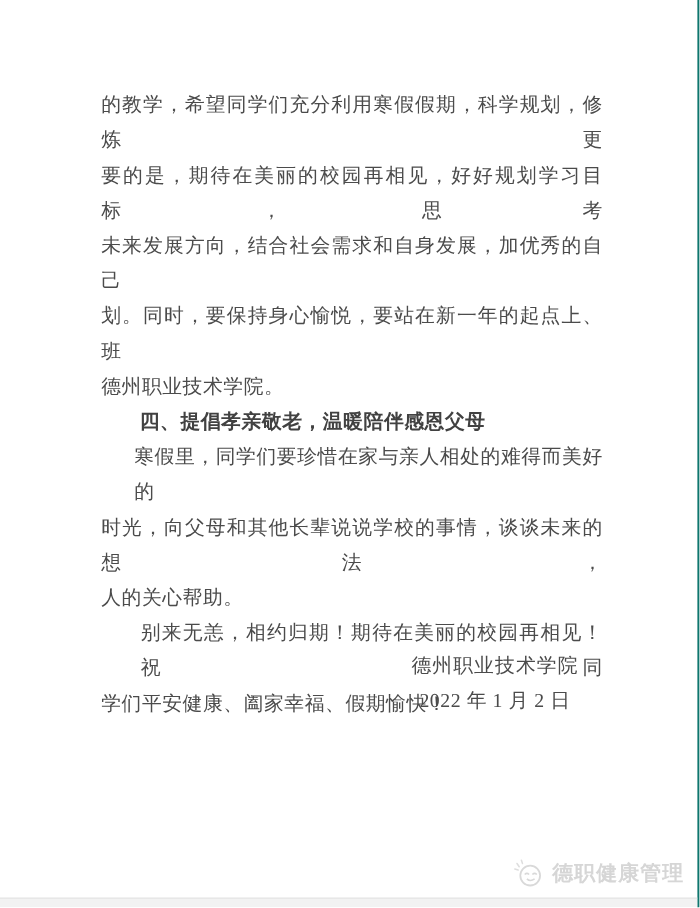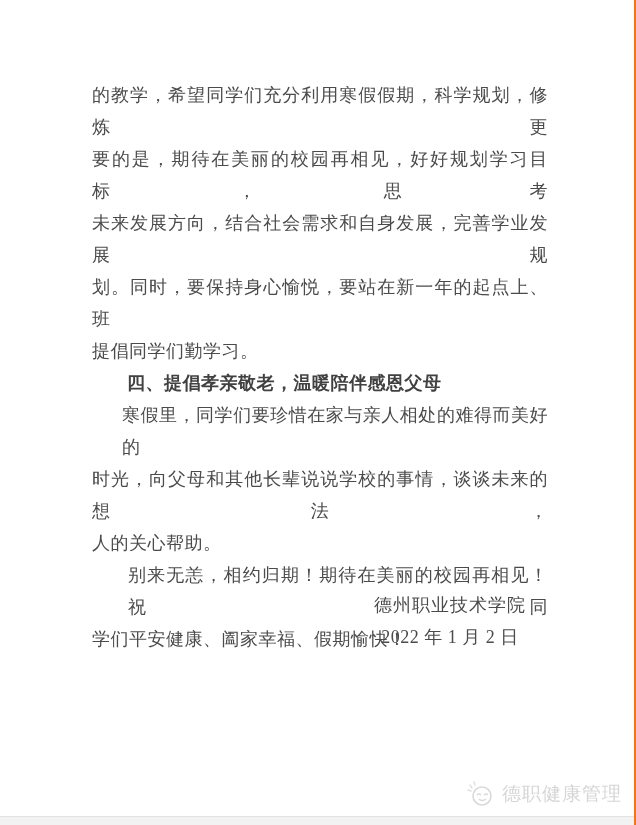--- a/index.html
+++ b/index.html
@@ -5,21 +5,21 @@
   html, body {
     margin: 0;
     padding: 0;
     background: #ffffff;
   }
   .page {
     position: relative;
     width: 636px;
     height: 825px;
     background: #ffffff;
-    border-right: 2px solid #f97316;
+    border-right: 2px solid #0f766e;
     box-sizing: border-box;
     overflow: hidden;
     font-family: "Liberation Serif", "DejaVu Serif", serif;
     color: #4b4b4b;
   }
   .body-text {
     position: absolute;
     top: 79px;
     left: 92px;
     width: 456px;
@@ -57,21 +57,21 @@
   }
   .watermark {
     position: absolute;
     right: 12px;
     bottom: 16px;
     display: flex;
     align-items: center;
     gap: 6px;
     color: #d6d6d6;
     font-size: 19px;
-    font-weight: normal;
+    font-weight: bold;
     letter-spacing: 1px;
     user-select: none;
   }
   .watermark svg {
     display: block;
   }
   .bottom-strip {
     position: absolute;
     left: 0;
     bottom: 0;
@@ -82,23 +82,23 @@
   }
 </style>
 </head>
 <body>
 
 <div class="page">
 
   <div class="body-text">
     <div class="line justify">的教学，希望同学们充分利用寒假假期，科学规划，修炼更</div>
     <div class="line justify">要的是，期待在美丽的校园再相见，好好规划学习目标，思考</div>
-    <div class="line justify">未来发展方向，结合社会需求和自身发展，完善学业发展规</div>
+    <div class="line justify">未来发展方向，结合社会需求和自身发展，加优秀的自己</div>
     <div class="line justify">划。同时，要保持身心愉悦，要站在新一年的起点上、班</div>
-    <div class="line">提倡同学们勤学习。</div>
+    <div class="line">德州职业技术学院。</div>
 
     <div class="line heading">四、提倡孝亲敬老，温暖陪伴感恩父母</div>
 
     <div class="line justify indent-sm">寒假里，同学们要珍惜在家与亲人相处的难得而美好的</div>
     <div class="line justify">时光，向父母和其他长辈说说学校的事情，谈谈未来的想法，</div>
     <div class="line">人的关心帮助。</div>
 
     <div class="line justify indent-md">别来无恙，相约归期！期待在美丽的校园再相见！祝同</div>
     <div class="line">学们平安健康、阖家幸福、假期愉快！</div>
   </div>

